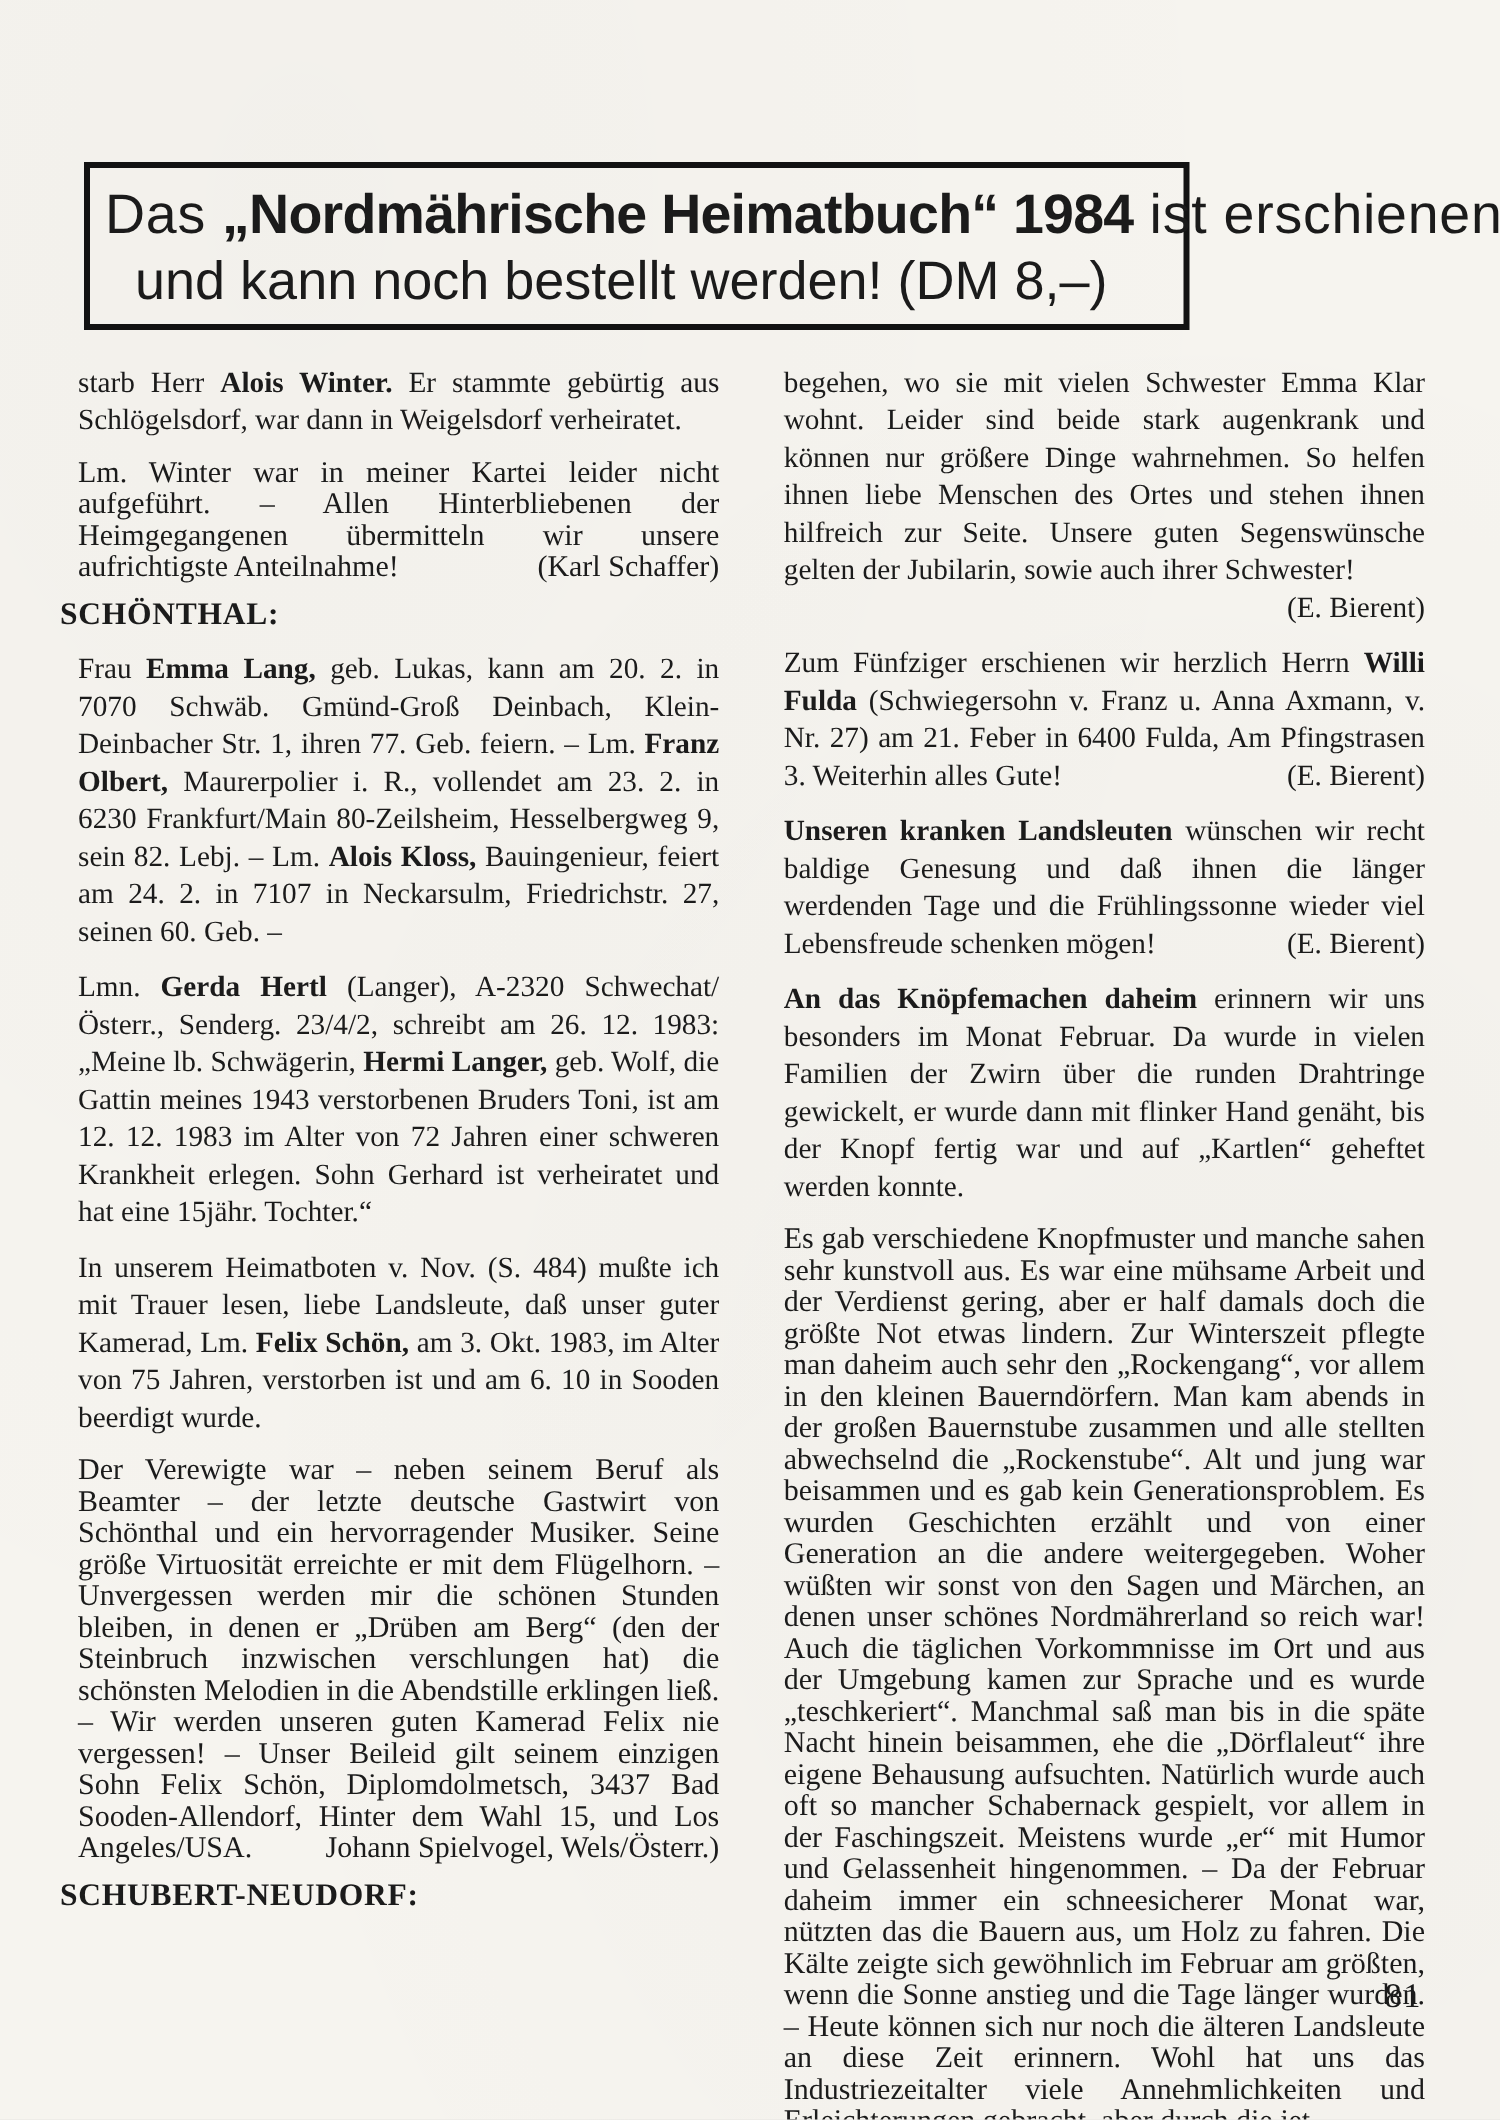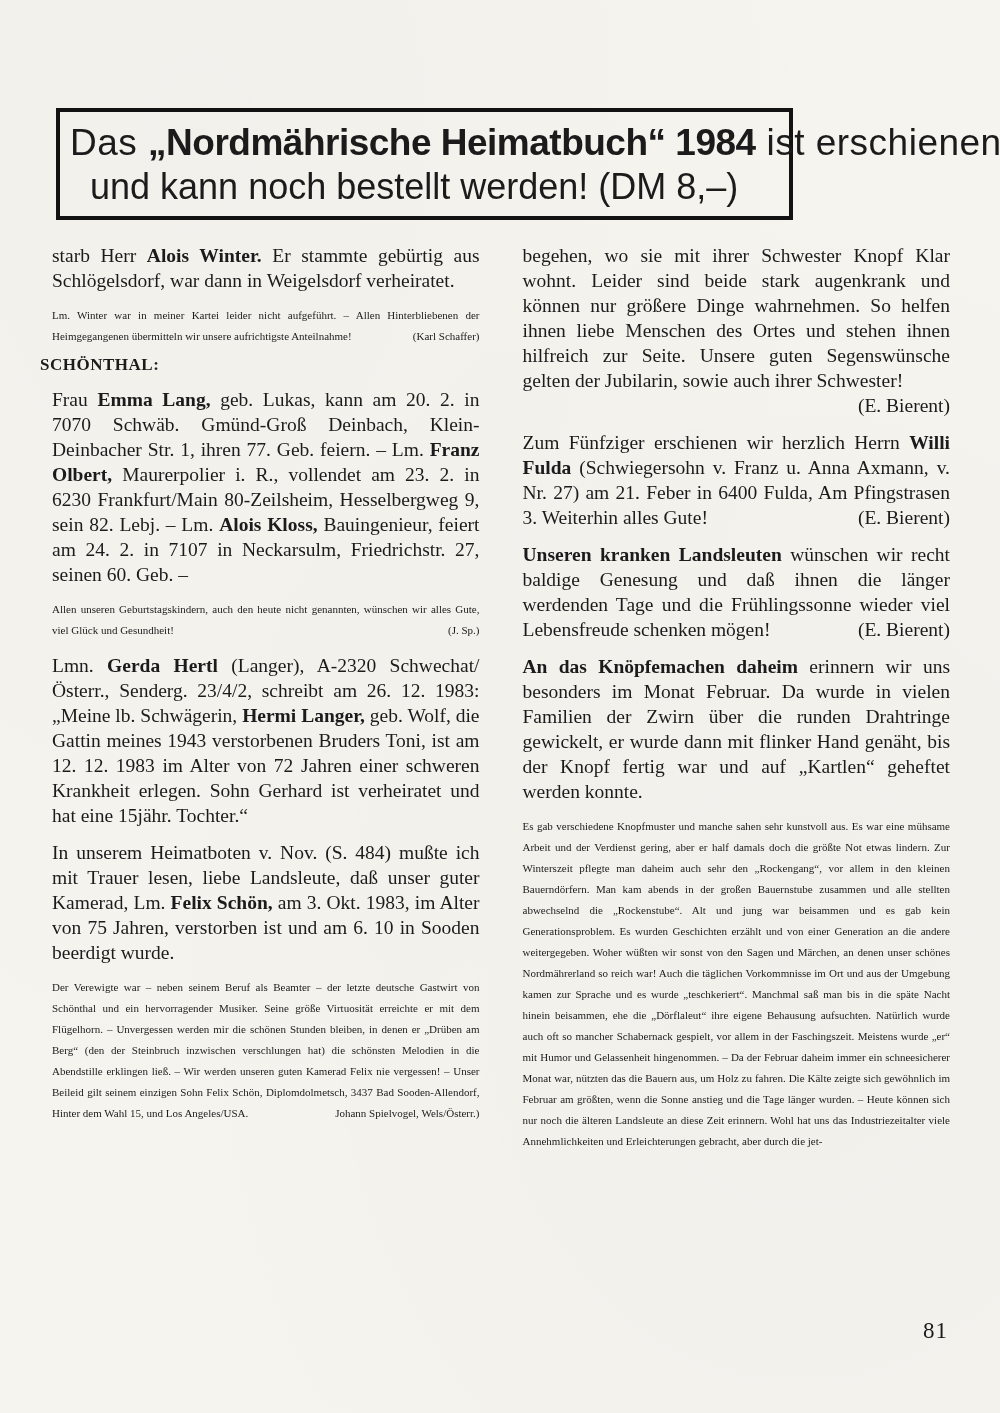--- a/index.html
+++ b/index.html
@@ -40,24 +40,24 @@
     position: absolute;
     top: 231px;
     left: 40px;
     width: 922px;
     display: flex;
     gap: 19px;
   }
   .col { width: 452px; }
   .block { margin: 12px; text-align: justify; }
   .p { font-size: 19.5px; line-height: 25px; margin-bottom: 7px; }
-  .p-small { font-size: 11px; line-height: 21px; margin-bottom: 7px; }
+  .p-small { font-size: 20px; line-height: 21px; margin-bottom: 7px; }
   .b { font-weight: 700; }
   .heading {
-    font-size: 17px;
+    font-size: 21px;
     font-weight: 700;
     letter-spacing: 0.5px;
     margin: 8px 0 9px 0;
     text-align: left;
   }
   .sig { float: right; }
   .block::after { content: ""; display: block; clear: both; }
   .page-number {
     position: absolute;
     top: 1318px;
@@ -75,27 +75,27 @@
     <div class="hb-line1"><span>Das </span><span class="hb-bold">„Nordmährische Heimatbuch“ 1984</span><span> ist erschienen</span></div>
     <div class="hb-line2">und kann noch bestellt werden! (DM 8,–)</div>
   </div>
 
   <div class="columns">
     <div class="col" id="col-left">
         <p class="block p"><span>starb Herr </span><span class="b">Alois Winter.</span><span> Er stammte gebürtig aus Schlögelsdorf, war dann in Weigelsdorf verheiratet.</span></p>
         <p class="block p-small"><span>Lm. Winter war in meiner Kartei leider nicht aufgeführt. – Allen Hinterbliebenen der Heimgegangenen übermitteln wir unsere aufrichtigste Anteilnahme! </span><span class="sig">(Karl Schaffer)</span></p>
         <h3 class="block heading">SCHÖNTHAL:</h3>
         <p class="block p"><span>Frau </span><span class="b">Emma Lang,</span><span> geb. Lukas, kann am 20. 2. in 7070 Schwäb. Gmünd-Groß Deinbach, Klein-Deinbacher Str. 1, ihren 77. Geb. feiern. – Lm. </span><span class="b">Franz Olbert,</span><span> Maurerpolier i. R., vollendet am 23. 2. in 6230 Frankfurt/Main 80-Zeilsheim, Hesselbergweg 9, sein 82. Lebj. – Lm. </span><span class="b">Alois Kloss,</span><span> Bauingenieur, feiert am 24. 2. in 7107 in Neckarsulm, Friedrichstr. 27, seinen 60. Geb. –</span></p>
-        <p class="block p-small"><span>Allen unseren Geburtstagskindern, auch den heute nicht genannten, wünschen wir alles Gute, viel Glück und Gesundheit! </span><span class="sig">(J. Sp.)</span></p>
         <p class="block p"><span>Lmn. </span><span class="b">Gerda Hertl</span><span> (Langer), A-2320 Schwechat/Österr., Senderg. 23/4/2, schreibt am 26. 12. 1983: „Meine lb. Schwägerin, </span><span class="b">Hermi Langer,</span><span> geb. Wolf, die Gattin meines 1943 verstorbenen Bruders Toni, ist am 12. 12. 1983 im Alter von 72 Jahren einer schweren Krankheit erlegen. Sohn Gerhard ist verheiratet und hat eine 15jähr. Tochter.“</span></p>
         <p class="block p"><span>In unserem Heimatboten v. Nov. (S. 484) mußte ich mit Trauer lesen, liebe Landsleute, daß unser guter Kamerad, Lm. </span><span class="b">Felix Schön,</span><span> am 3. Okt. 1983, im Alter von 75 Jahren, verstorben ist und am 6. 10 in Sooden beerdigt wurde.</span></p>
         <p class="block p-small"><span>Der Verewigte war – neben seinem Beruf als Beamter – der letzte deutsche Gastwirt von Schönthal und ein hervorragender Musiker. Seine größe Virtuosität erreichte er mit dem Flügelhorn. – Unvergessen werden mir die schönen Stunden bleiben, in denen er „Drüben am Berg“ (den der Steinbruch inzwischen verschlungen hat) die schönsten Melodien in die Abendstille erklingen ließ. – Wir werden unseren guten Kamerad Felix nie vergessen! – Unser Beileid gilt seinem einzigen Sohn Felix Schön, Diplomdolmetsch, 3437 Bad Sooden-Allendorf, Hinter dem Wahl 15, und Los Angeles/USA. </span><span class="sig">Johann Spielvogel, Wels/Österr.)</span></p>
+        <h3 class="block heading">SCHUBERT-NEUDORF:</h3>
       </div>
     <div class="col" id="col-right">
-        <p class="block p"><span>begehen, wo sie mit ihrer Schwester Knopf Klar wohnt. Leider sind beide stark augenkrank und können nur größere Dinge wahrnehmen. So helfen ihnen liebe Menschen des Ortes und stehen ihnen hilfreich zur Seite. Unsere guten Segenswünsche gelten der Jubilarin, sowie auch ihrer Schwester! </span><span class="sig">(E. Bierent)</span></p>
+        <p class="block p"><span>begehen, wo sie mit vielen Schwester Emma Klar wohnt. Leider sind beide stark augenkrank und können nur größere Dinge wahrnehmen. So helfen ihnen liebe Menschen des Ortes und stehen ihnen hilfreich zur Seite. Unsere guten Segenswünsche gelten der Jubilarin, sowie auch ihrer Schwester! </span><span class="sig">(E. Bierent)</span></p>
         <p class="block p"><span>Zum Fünfziger erschienen wir herzlich Herrn </span><span class="b">Willi Fulda</span><span> (Schwiegersohn v. Franz u. Anna Axmann, v. Nr. 27) am 21. Feber in 6400 Fulda, Am Pfingstrasen 3. Weiterhin alles Gute! </span><span class="sig">(E. Bierent)</span></p>
         <p class="block p"><span class="b">Unseren kranken Landsleuten</span><span> wünschen wir recht baldige Genesung und daß ihnen die länger werdenden Tage und die Frühlingssonne wieder viel Lebensfreude schenken mögen! </span><span class="sig">(E. Bierent)</span></p>
         <p class="block p"><span class="b">An das Knöpfemachen daheim</span><span> erinnern wir uns besonders im Monat Februar. Da wurde in vielen Familien der Zwirn über die runden Drahtringe gewickelt, er wurde dann mit flinker Hand genäht, bis der Knopf fertig war und auf „Kartlen“ geheftet werden konnte.</span></p>
         <p class="block p-small"><span>Es gab verschiedene Knopfmuster und manche sahen sehr kunstvoll aus. Es war eine mühsame Arbeit und der Verdienst gering, aber er half damals doch die größte Not etwas lindern. Zur Winterszeit pflegte man daheim auch sehr den „Rockengang“, vor allem in den kleinen Bauerndörfern. Man kam abends in der großen Bauernstube zusammen und alle stellten abwechselnd die „Rockenstube“. Alt und jung war beisammen und es gab kein Generationsproblem. Es wurden Geschichten erzählt und von einer Generation an die andere weitergegeben. Woher wüßten wir sonst von den Sagen und Märchen, an denen unser schönes Nordmährerland so reich war! Auch die täglichen Vorkommnisse im Ort und aus der Umgebung kamen zur Sprache und es wurde „teschkeriert“. Manchmal saß man bis in die späte Nacht hinein beisammen, ehe die „Dörflaleut“ ihre eigene Behausung aufsuchten. Natürlich wurde auch oft so mancher Schabernack gespielt, vor allem in der Faschingszeit. Meistens wurde „er“ mit Humor und Gelassenheit hingenommen. – Da der Februar daheim immer ein schneesicherer Monat war, nützten das die Bauern aus, um Holz zu fahren. Die Kälte zeigte sich gewöhnlich im Februar am größten, wenn die Sonne anstieg und die Tage länger wurden. – Heute können sich nur noch die älteren Landsleute an diese Zeit erinnern. Wohl hat uns das Industriezeitalter viele Annehmlichkeiten und Erleichterungen gebracht, aber durch die jet-</span></p>
       </div>
   </div>
 
   <div class="page-number">81</div>
 
 </div>

